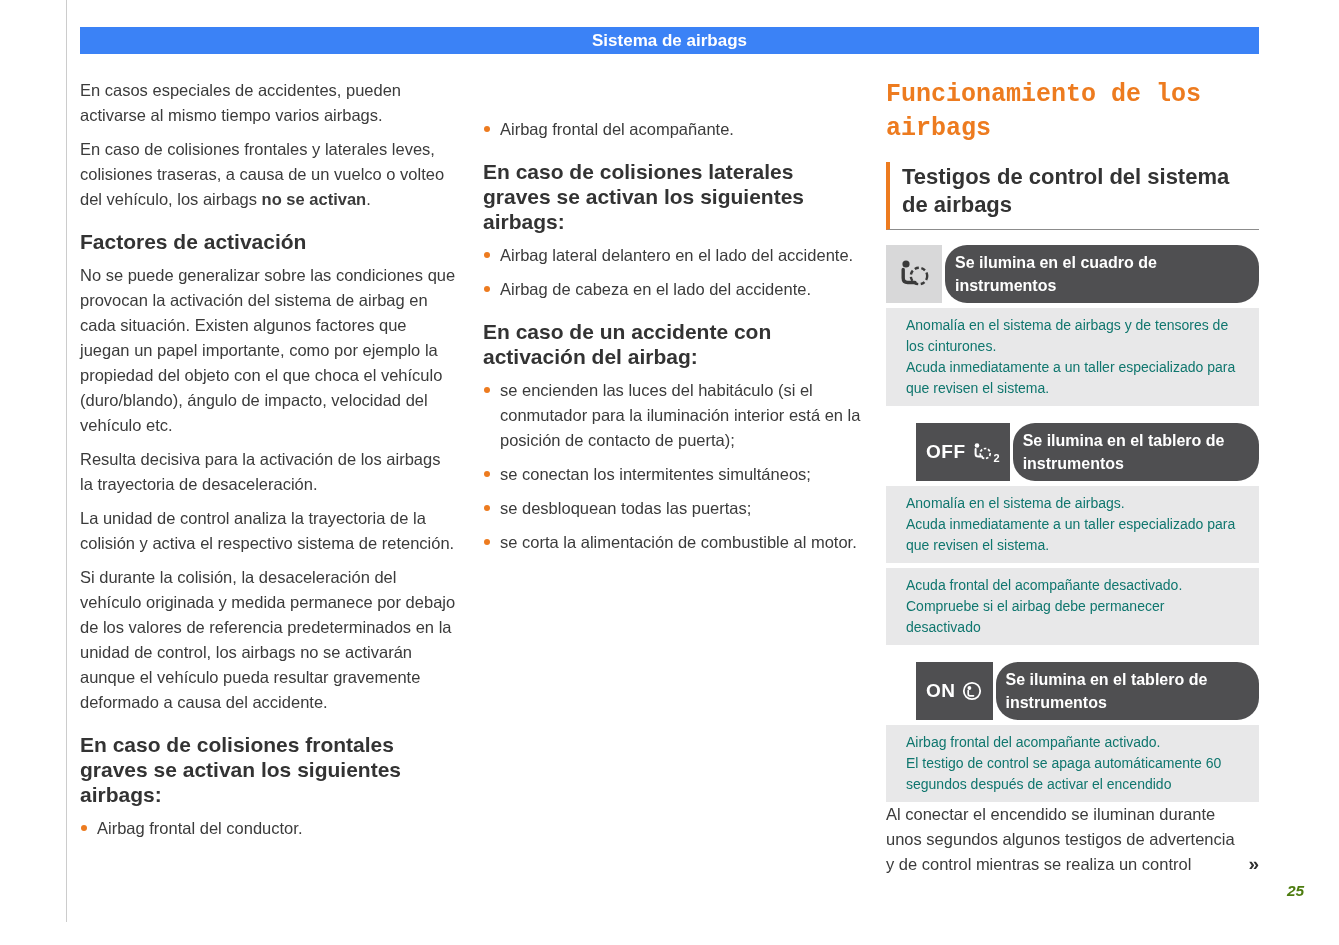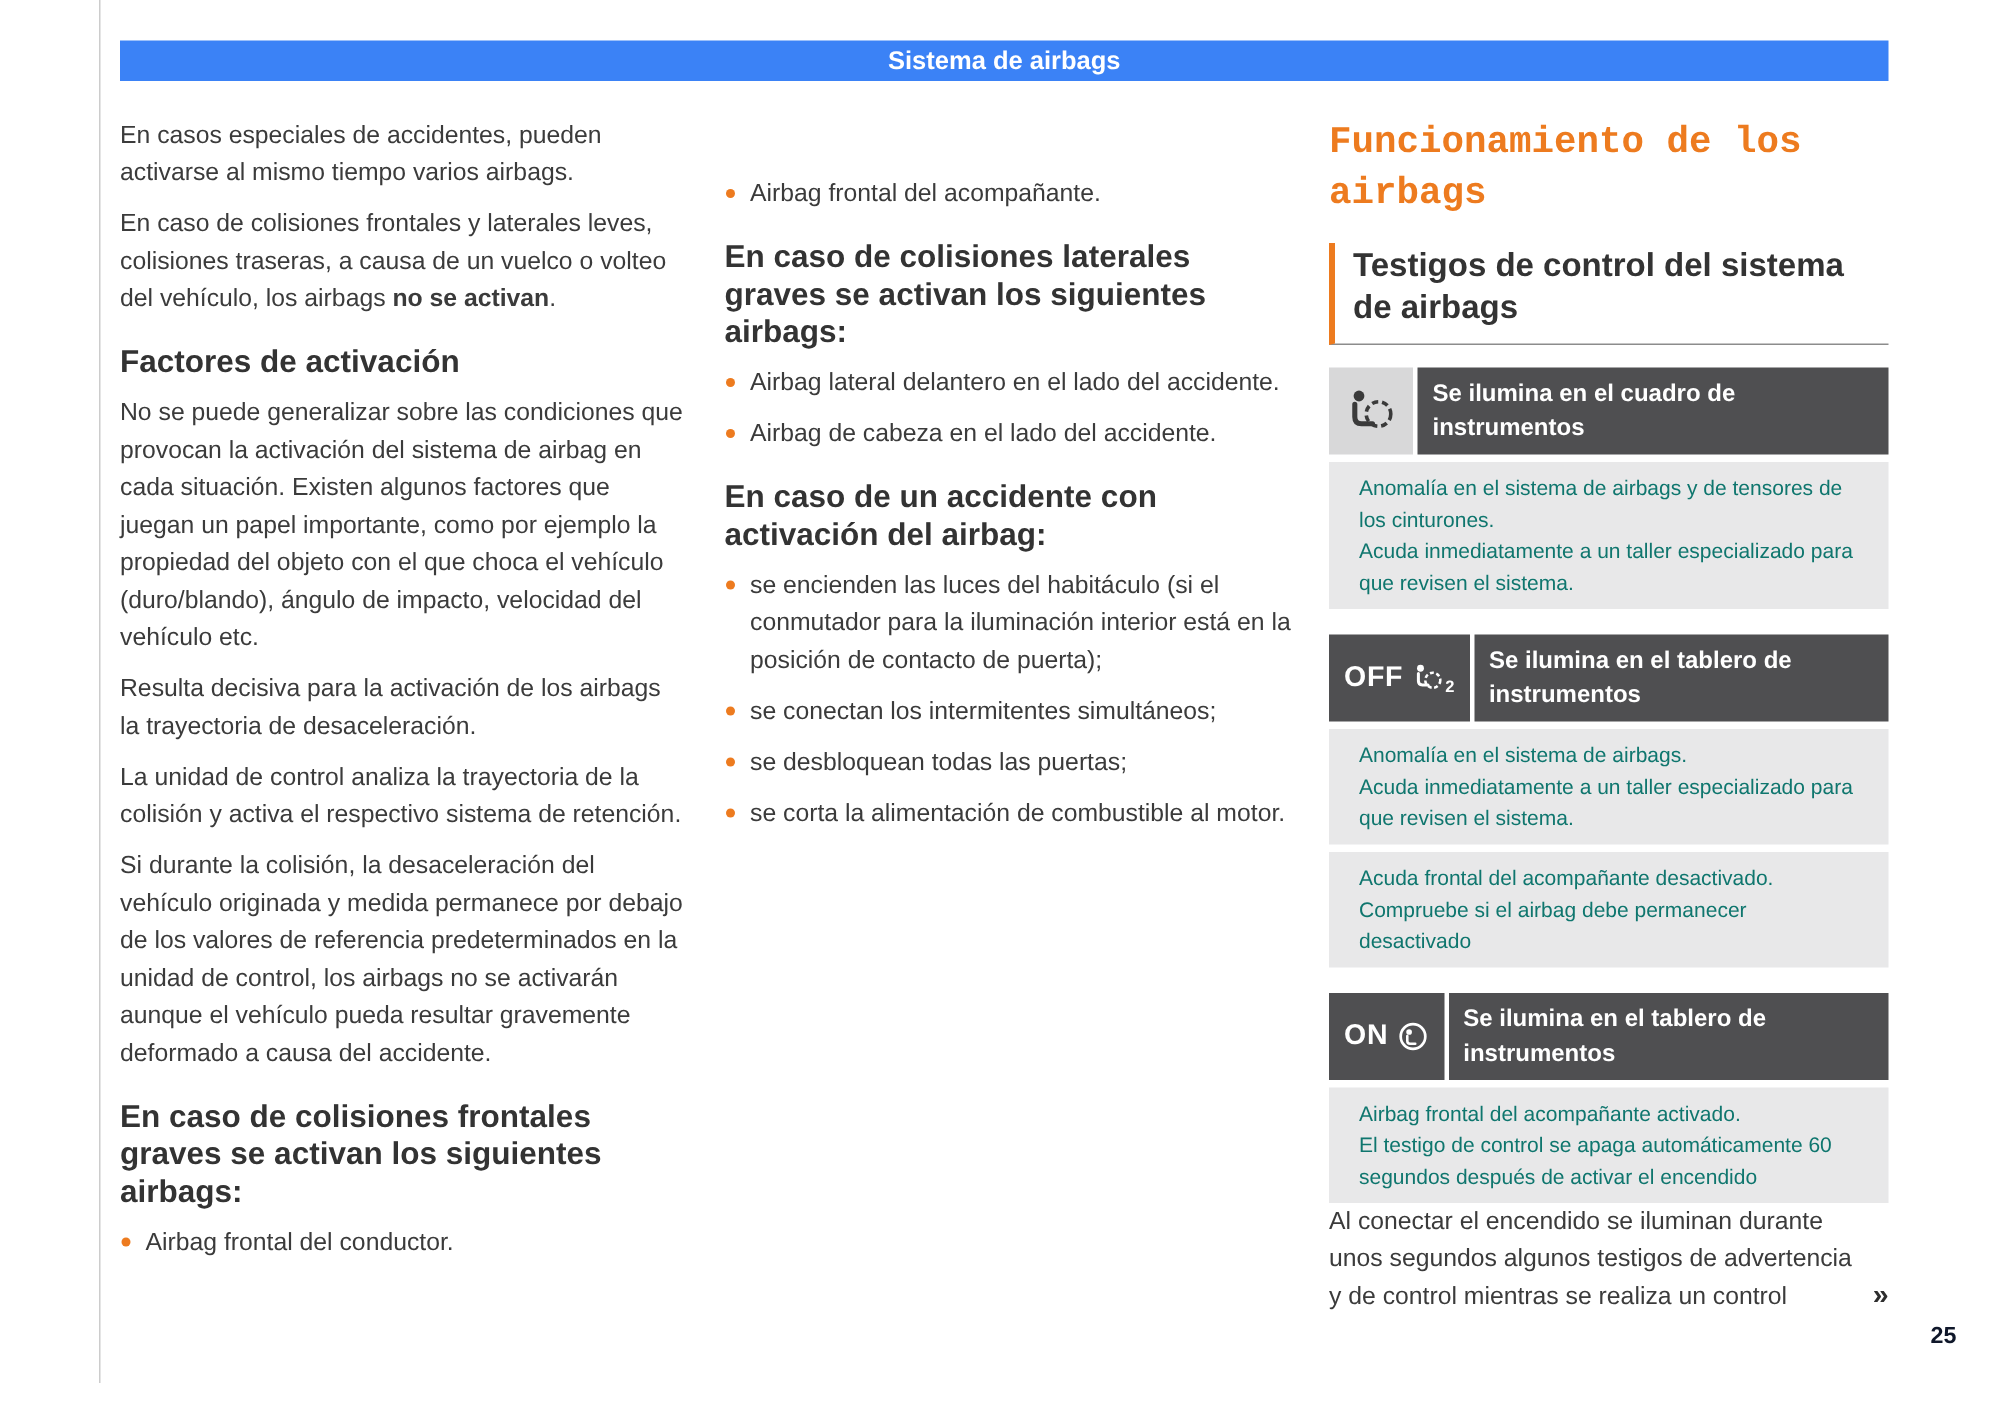--- a/index.html
+++ b/index.html
@@ -26,33 +26,33 @@
   .main-title { font-size:25px; line-height:34px; margin:0; color:#ED7B1F; font-weight:bold;font-family:Liberation Mono, monospace; }
   .section-heading {
     margin:16px 0 0; border-left:4px solid #ED7B1F; border-bottom:1px solid #8c8c8c;
     padding:1px 0 10px 12px; font-size:22px; line-height:28px; font-weight:bold; color:#333333;
   }
 
   .tbl-header { display:flex; gap:3px; margin-top:15px; align-items:stretch; }
   .tbl-header.gap-lg { margin-top:17px; }
   .icon-cell { flex:0 0 auto; display:flex; align-items:center; justify-content:center; }
   .icon-cell.light { width:56px; background:#D8D8D9; }
-  .icon-cell.dark  { background:#4F4F51; color:#ffffff; padding:0 10px; }
+  .icon-cell.dark  { background:#4F4F51; color:#ffffff; padding:0 10px;margin-left:30px; }
   .ind-label { font-weight:bold; font-size:19px; letter-spacing:.5px; }
   .mini-icon { margin-left:5px; display:inline-flex; align-items:center; }
   .ind-sub { font-size:11px; font-weight:bold; align-self:center; margin:12px 0 0 1px; }
-  .head-text { flex:1; background:#4F4F51; color:#ffffff; font-weight:bold; font-size:16px; line-height:23px; padding:6px 10px; }
+  .head-text { flex:1; background:#4F4F51; color:#ffffff; font-weight:bold; font-size:16px; line-height:23px; padding:6px 10px;border-radius:22px; }
 
   .tbl-body { background:#E8E8E9; margin-top:5px; padding:7px 20px; font-size:14px; line-height:21px; color:#0f766e; }
   .tbl-body .line { display:block; }
 
   .closing { margin-top:16px; position:relative; padding-right:20px; }
   .cont-mark { position:absolute; right:0; bottom:1px; font-weight:bold; font-size:19px; color:#2e2e2e; }
 
-  .page-number { position:absolute; left:1287px; top:882px; font-size:15.5px; font-weight:bold; color:#0f172a; }
+  .page-number { position:absolute; left:1287px; top:882px; font-size:15.5px; font-weight:bold; color:#4d7c0f;font-style:italic; }
 </style>
 </head>
 <body>
 
 <div class="page">
 
   <div class="edge-line"></div>
 
   <div class="header-bar">
     <span class="header-title">Sistema de airbags</span>

